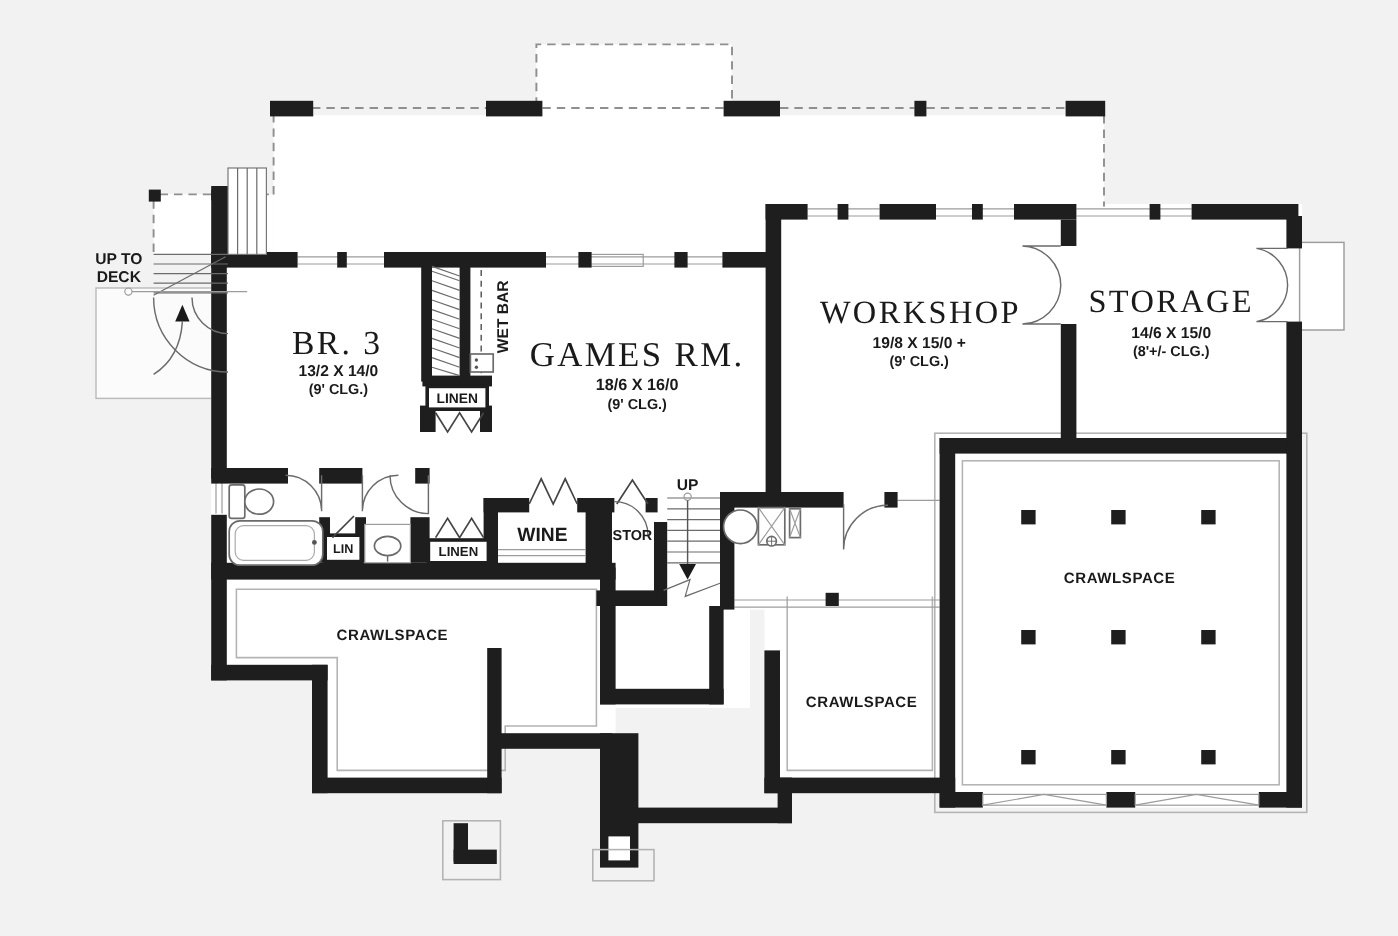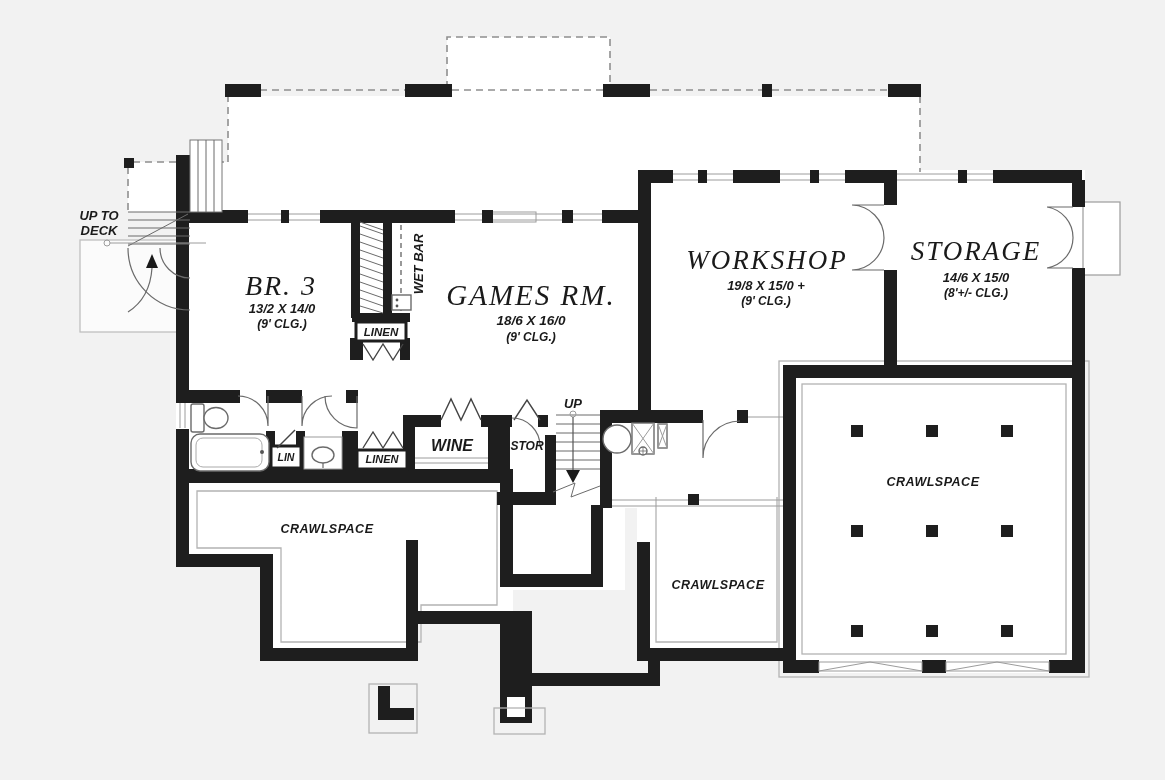--- a/index.html
+++ b/index.html
@@ -1,17 +1,17 @@
 <!DOCTYPE html>
 <html><head>
 <meta charset="utf-8">
 <style>
   html,body{margin:0;padding:0;background:#e8e8e8;}
   .stage{position:relative;width:1165px;height:780px;margin:0 auto;background:#f2f2f2;overflow:hidden;
-         font-family:"Liberation Sans",sans-serif;font-style:italic;}
+         font-family:"Liberation Sans",sans-serif;}
   svg{display:block}
   .room-name{font-family:"Liberation Serif",serif;letter-spacing:2px;fill:#1a1a1a;}
   .dim{font-family:"Liberation Sans",sans-serif;font-weight:bold;fill:#1a1a1a;}
   .small-label{font-family:"Liberation Sans",sans-serif;font-weight:bold;fill:#1a1a1a;}
   .thin{stroke:#9c9c9c;stroke-width:1;fill:none;}
   .thin2{stroke:#b3b3b3;stroke-width:1.3;fill:none;}
   .fixture{stroke:#6b6b6b;stroke-width:1.4;fill:#ffffff;}
   .doorarc{stroke:#6b6b6b;stroke-width:1.2;fill:none;}
   .bifold{stroke:#444;stroke-width:1.4;fill:none;}
   .tread{stroke:#6b6b6b;stroke-width:1;fill:none;}

